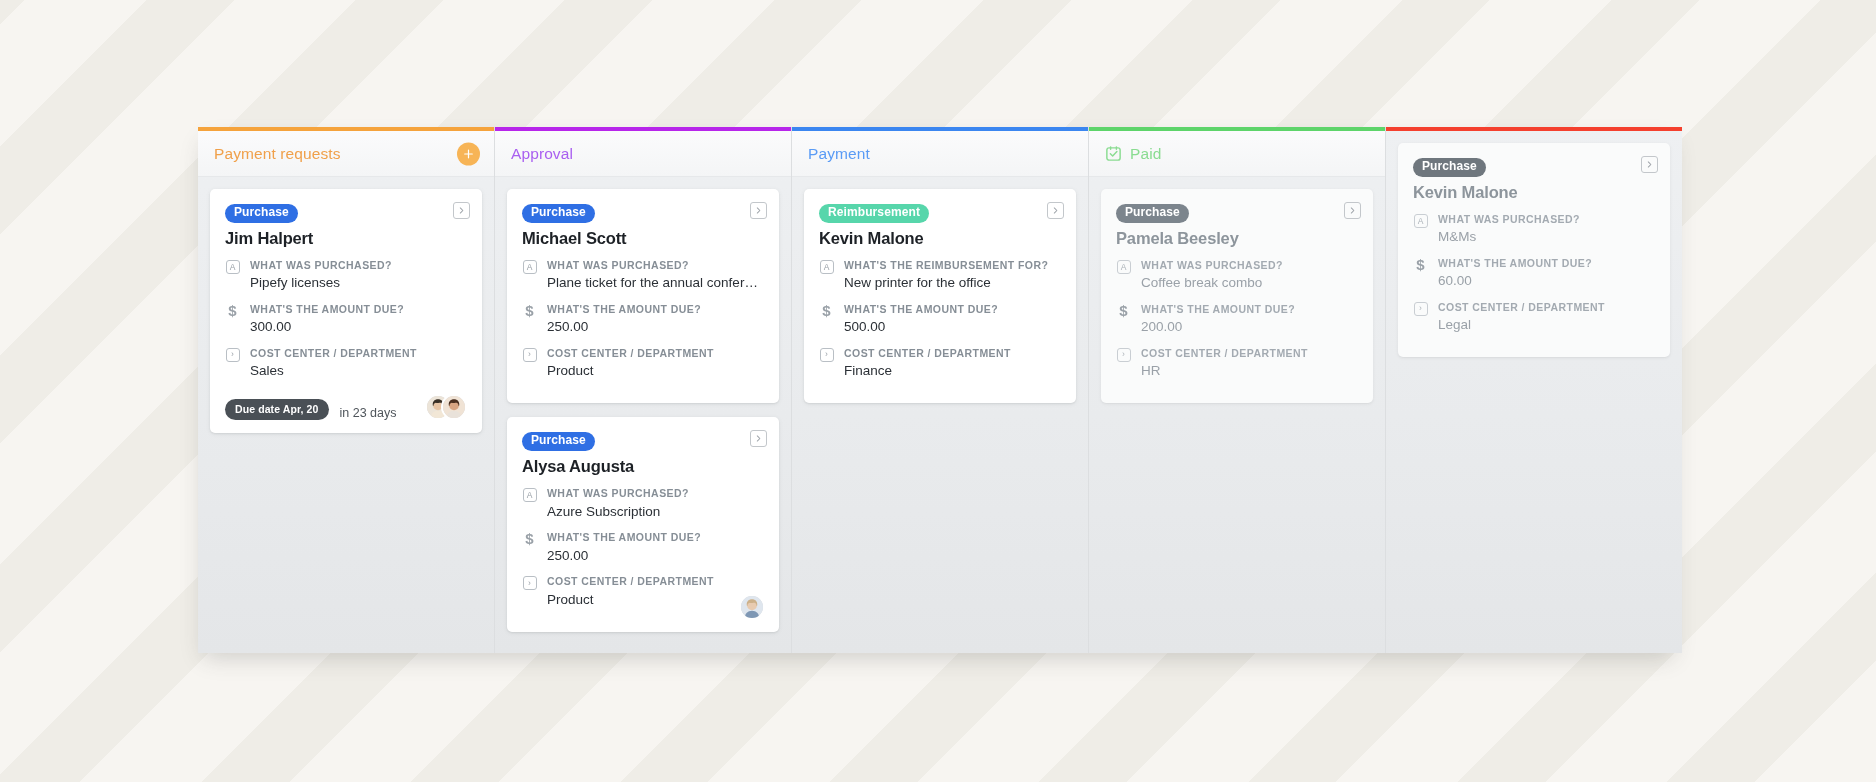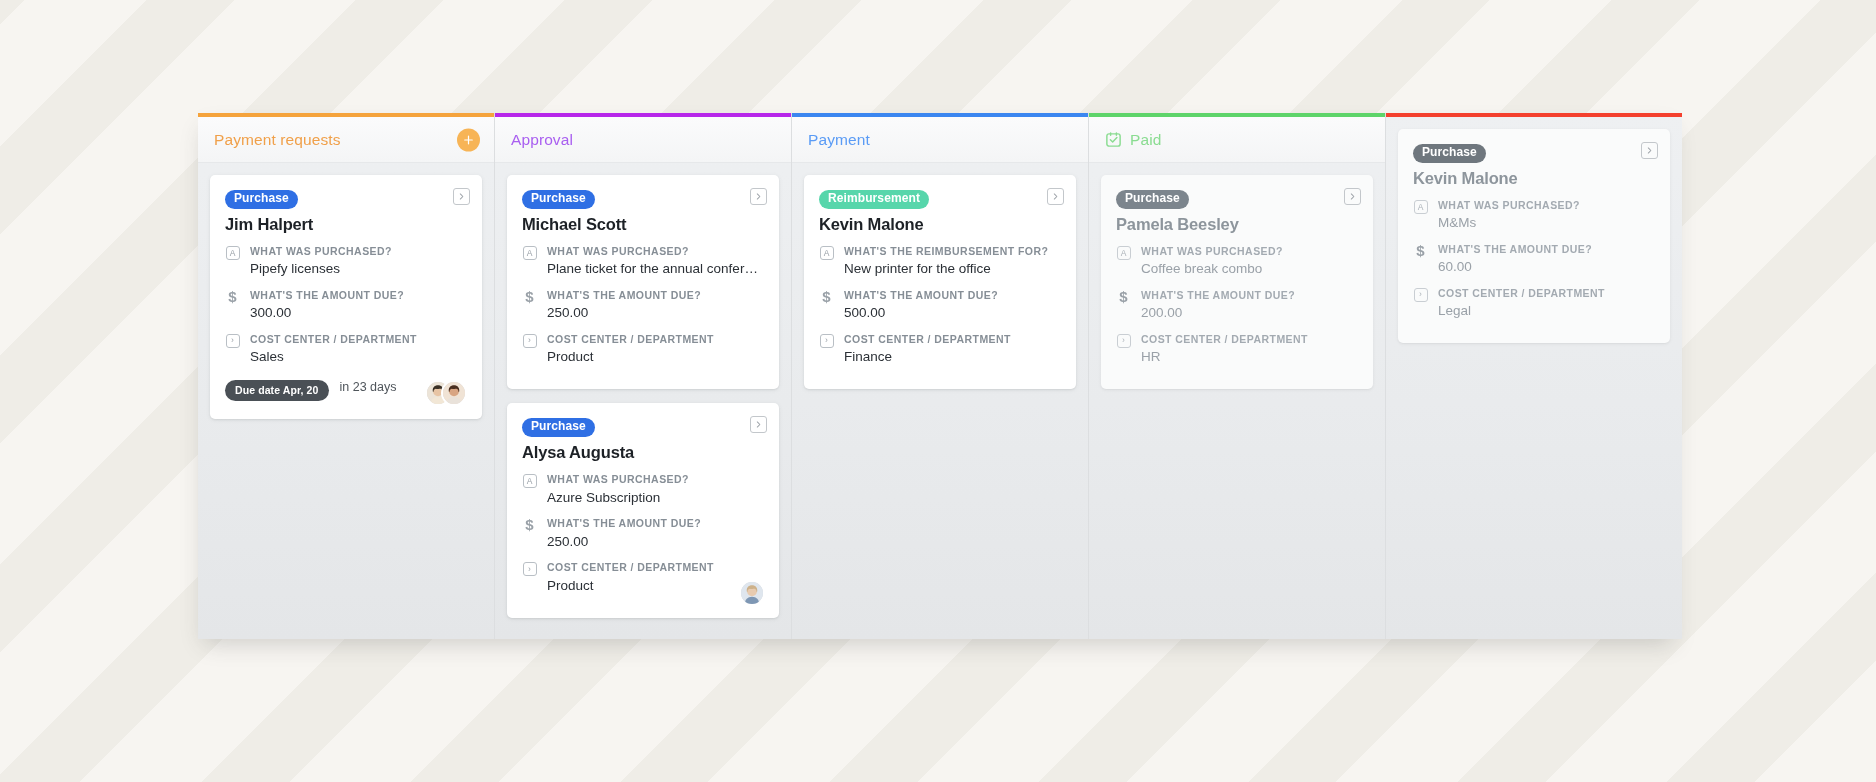--- a/index.html
+++ b/index.html
@@ -24,21 +24,21 @@
       #f7f5f1 86px,
       #efedE7 86px,
       #efede7 148px
     );
     z-index: 0;
   }
 
   #board {
     position: absolute;
     left: 198px;
-    top: 113px;
+    top: 127px;
     width: 1480px;
     height: 526px;
     display: flex;
     z-index: 2;
     box-shadow: 0 10px 22px -6px rgba(60,60,60,0.22);
     background: #4d7c0f;
     border-radius: 2px;
   }
 
   .column {
@@ -208,21 +208,21 @@
     line-height: 1.35;
     white-space: nowrap;
     overflow: hidden;
     text-overflow: ellipsis;
   }
   .card.dim .field-label { color: #a3aab1; }
   .card.dim .field-value { color: #9aa1a8; }
 
   .card-footer {
     display: flex;
-    align-items: flex-start;
+    align-items: flex-end;
     margin-top: 14px;
     position: relative;
     min-height: 26px;
   }
   .due-pill {
     border-radius: 11px;
     padding: 4px 10px 5px 10px;
     font-size: 10.5px;
     font-weight: bold;
     color: #fff;

